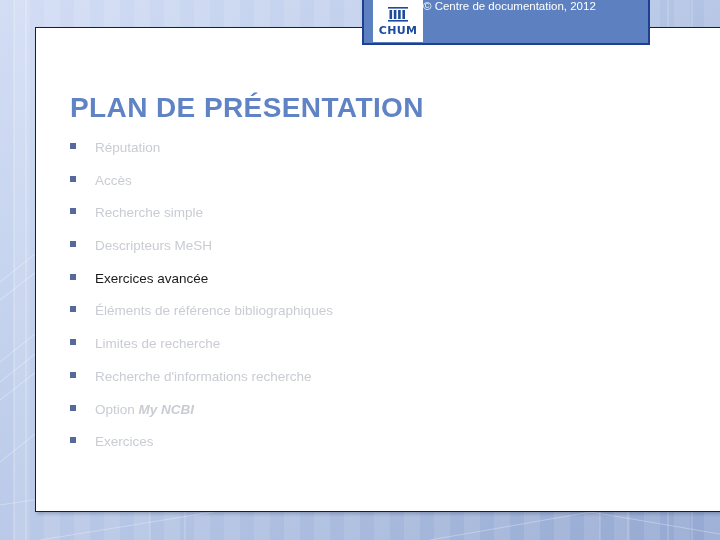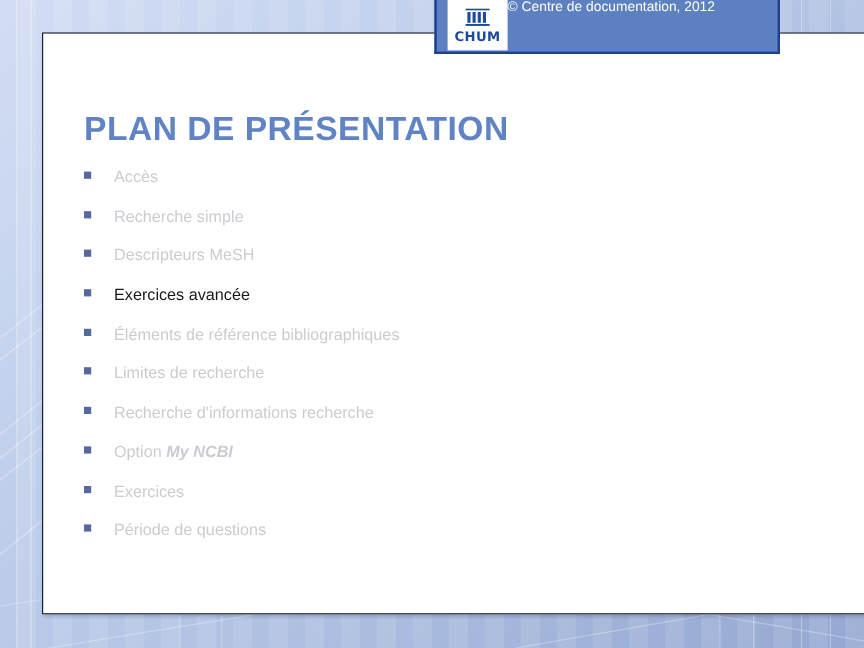--- a/index.html
+++ b/index.html
@@ -189,20 +189,24 @@
       <path d="M 628 492 L 628 540"></path>
     </g>
   </svg>
 
   <div id="content-panel">
 
     <h1 id="page-title">PLAN DE PRÉSENTATION</h1>
 
     <ul id="bullet-list">
 
+      <li class="bullet-row">
+        <span class="bullet-marker"></span>
+        <span class="bullet-label">Réputation</span>
+      </li>
 
       <li class="bullet-row">
         <span class="bullet-marker"></span>
         <span class="bullet-label">Accès</span>
       </li>
 
       <li class="bullet-row">
         <span class="bullet-marker"></span>
         <span class="bullet-label">Recherche simple</span>
       </li>
@@ -235,24 +239,20 @@
       <li class="bullet-row">
         <span class="bullet-marker"></span>
         <span class="bullet-label"><span>Option </span><i>My NCBI</i></span>
       </li>
 
       <li class="bullet-row">
         <span class="bullet-marker"></span>
         <span class="bullet-label">Exercices</span>
       </li>
 
-      <li class="bullet-row">
-        <span class="bullet-marker"></span>
-        <span class="bullet-label">Période de questions</span>
-      </li>
 
     </ul>
   </div>
 
   <div id="header-bar">
     <div id="logo-box">
       <svg id="logo-mark" width="22" height="16" viewBox="0 0 22 16">
         <rect x="1" y="0" width="20" height="1.6" fill="#1d4b9c"></rect>
         <rect x="2.5" y="3" width="2.6" height="9" fill="#1d4b9c"></rect>
         <rect x="6.8" y="3" width="2.6" height="9" fill="#1d4b9c"></rect>

